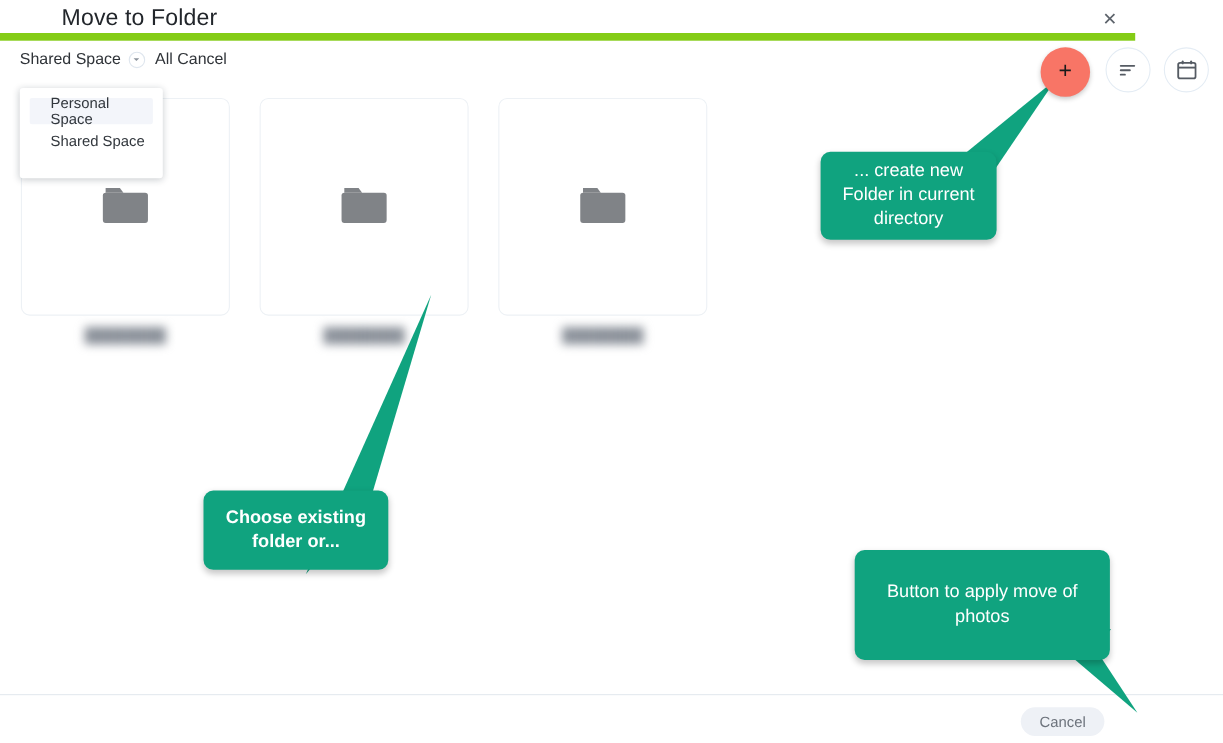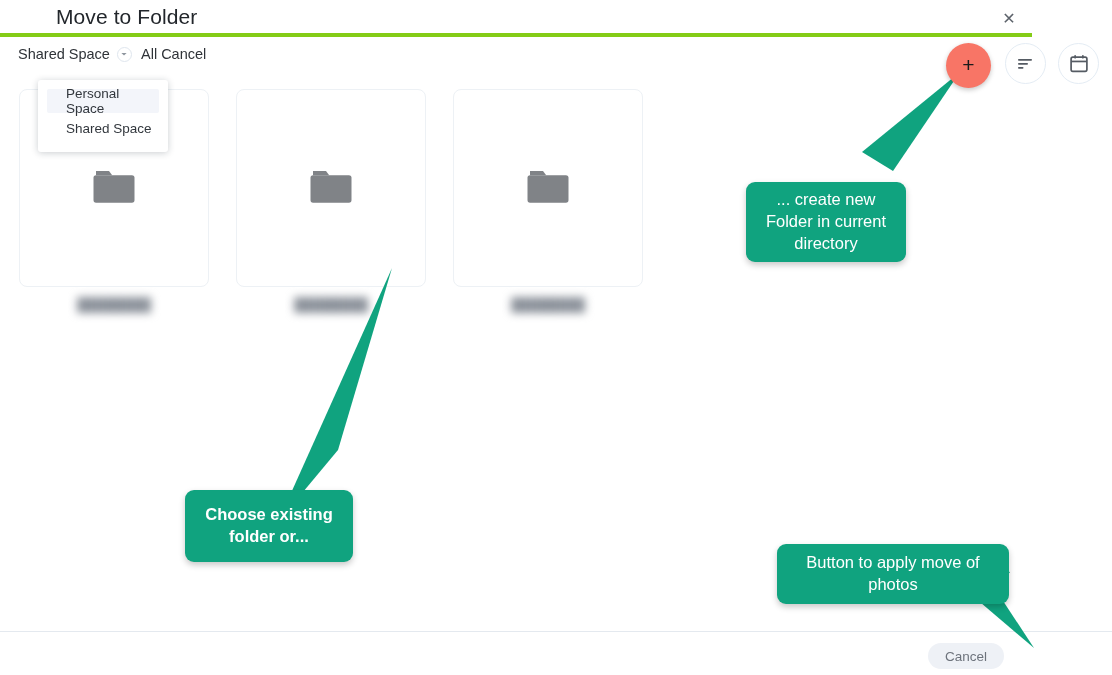--- a/index.html
+++ b/index.html
@@ -16,21 +16,21 @@
     color: #2f3338;
     -webkit-font-smoothing: antialiased;
   }
 
   
   .dialog-header {
     position: absolute;
     left: 0; top: 0;
     width: 1032px;
     height: 37px;
-    border-bottom: 4px solid #84cc16;
+    border-bottom: 7px solid #84cc16;
     box-sizing: border-box;
   }
   .dialog-title {
     position: absolute;
     left: 56px;
     top: 5px;
     font-size: 21px;
     font-weight: 400;
     color: #22262b;
     letter-spacing: 0.1px;
@@ -182,25 +182,24 @@
     box-shadow: 0 3px 6px rgba(0,0,0,0.22);
     text-align: center;
     font-size: 16.5px;
     line-height: 1.32;
     z-index: 30;
     box-sizing: border-box;
     display: flex;
     align-items: center;
     justify-content: center;
     padding: 10px 14px;
-    margin-top: 44px;
   }
   .callout-create { left: 746px; top: 138px; width: 160px; height: 80px; }
   .callout-choose { left: 185px; top: 446px; width: 168px; height: 72px; font-weight: bold; }
-  .callout-apply  { left: 777px; top: 500px; width: 232px; height: 60px; }
+  .callout-apply  { left: 777px; top: 500px; width: 232px; height: 100px; }
 
   .tail { position: absolute; z-index: 29; overflow: visible; }
 
   
   .footer {
     position: absolute;
     left: 0;
     top: 631px;
     width: 1112px;
     height: 44px;
@@ -239,23 +238,22 @@
 
   
   .dropdown {
     position: absolute;
     left: 18px;
     top: 80px;
     width: 130px;
     background: #ffffff;
     border-radius: 3px;
     box-shadow: 0 1px 7px rgba(20,30,45,0.22);
-    padding: 6px 0 9px 0;
+    padding: 6px 0 19px 0;
     z-index: 60;
-    margin-left: 20px;
   }
   .dd-item {
     height: 24px;
     display: flex;
     align-items: center;
     padding: 0 0 0 19px;
     font-size: 13.5px;
     color: #32373d;
     cursor: pointer;
     margin: 3px 9px;

